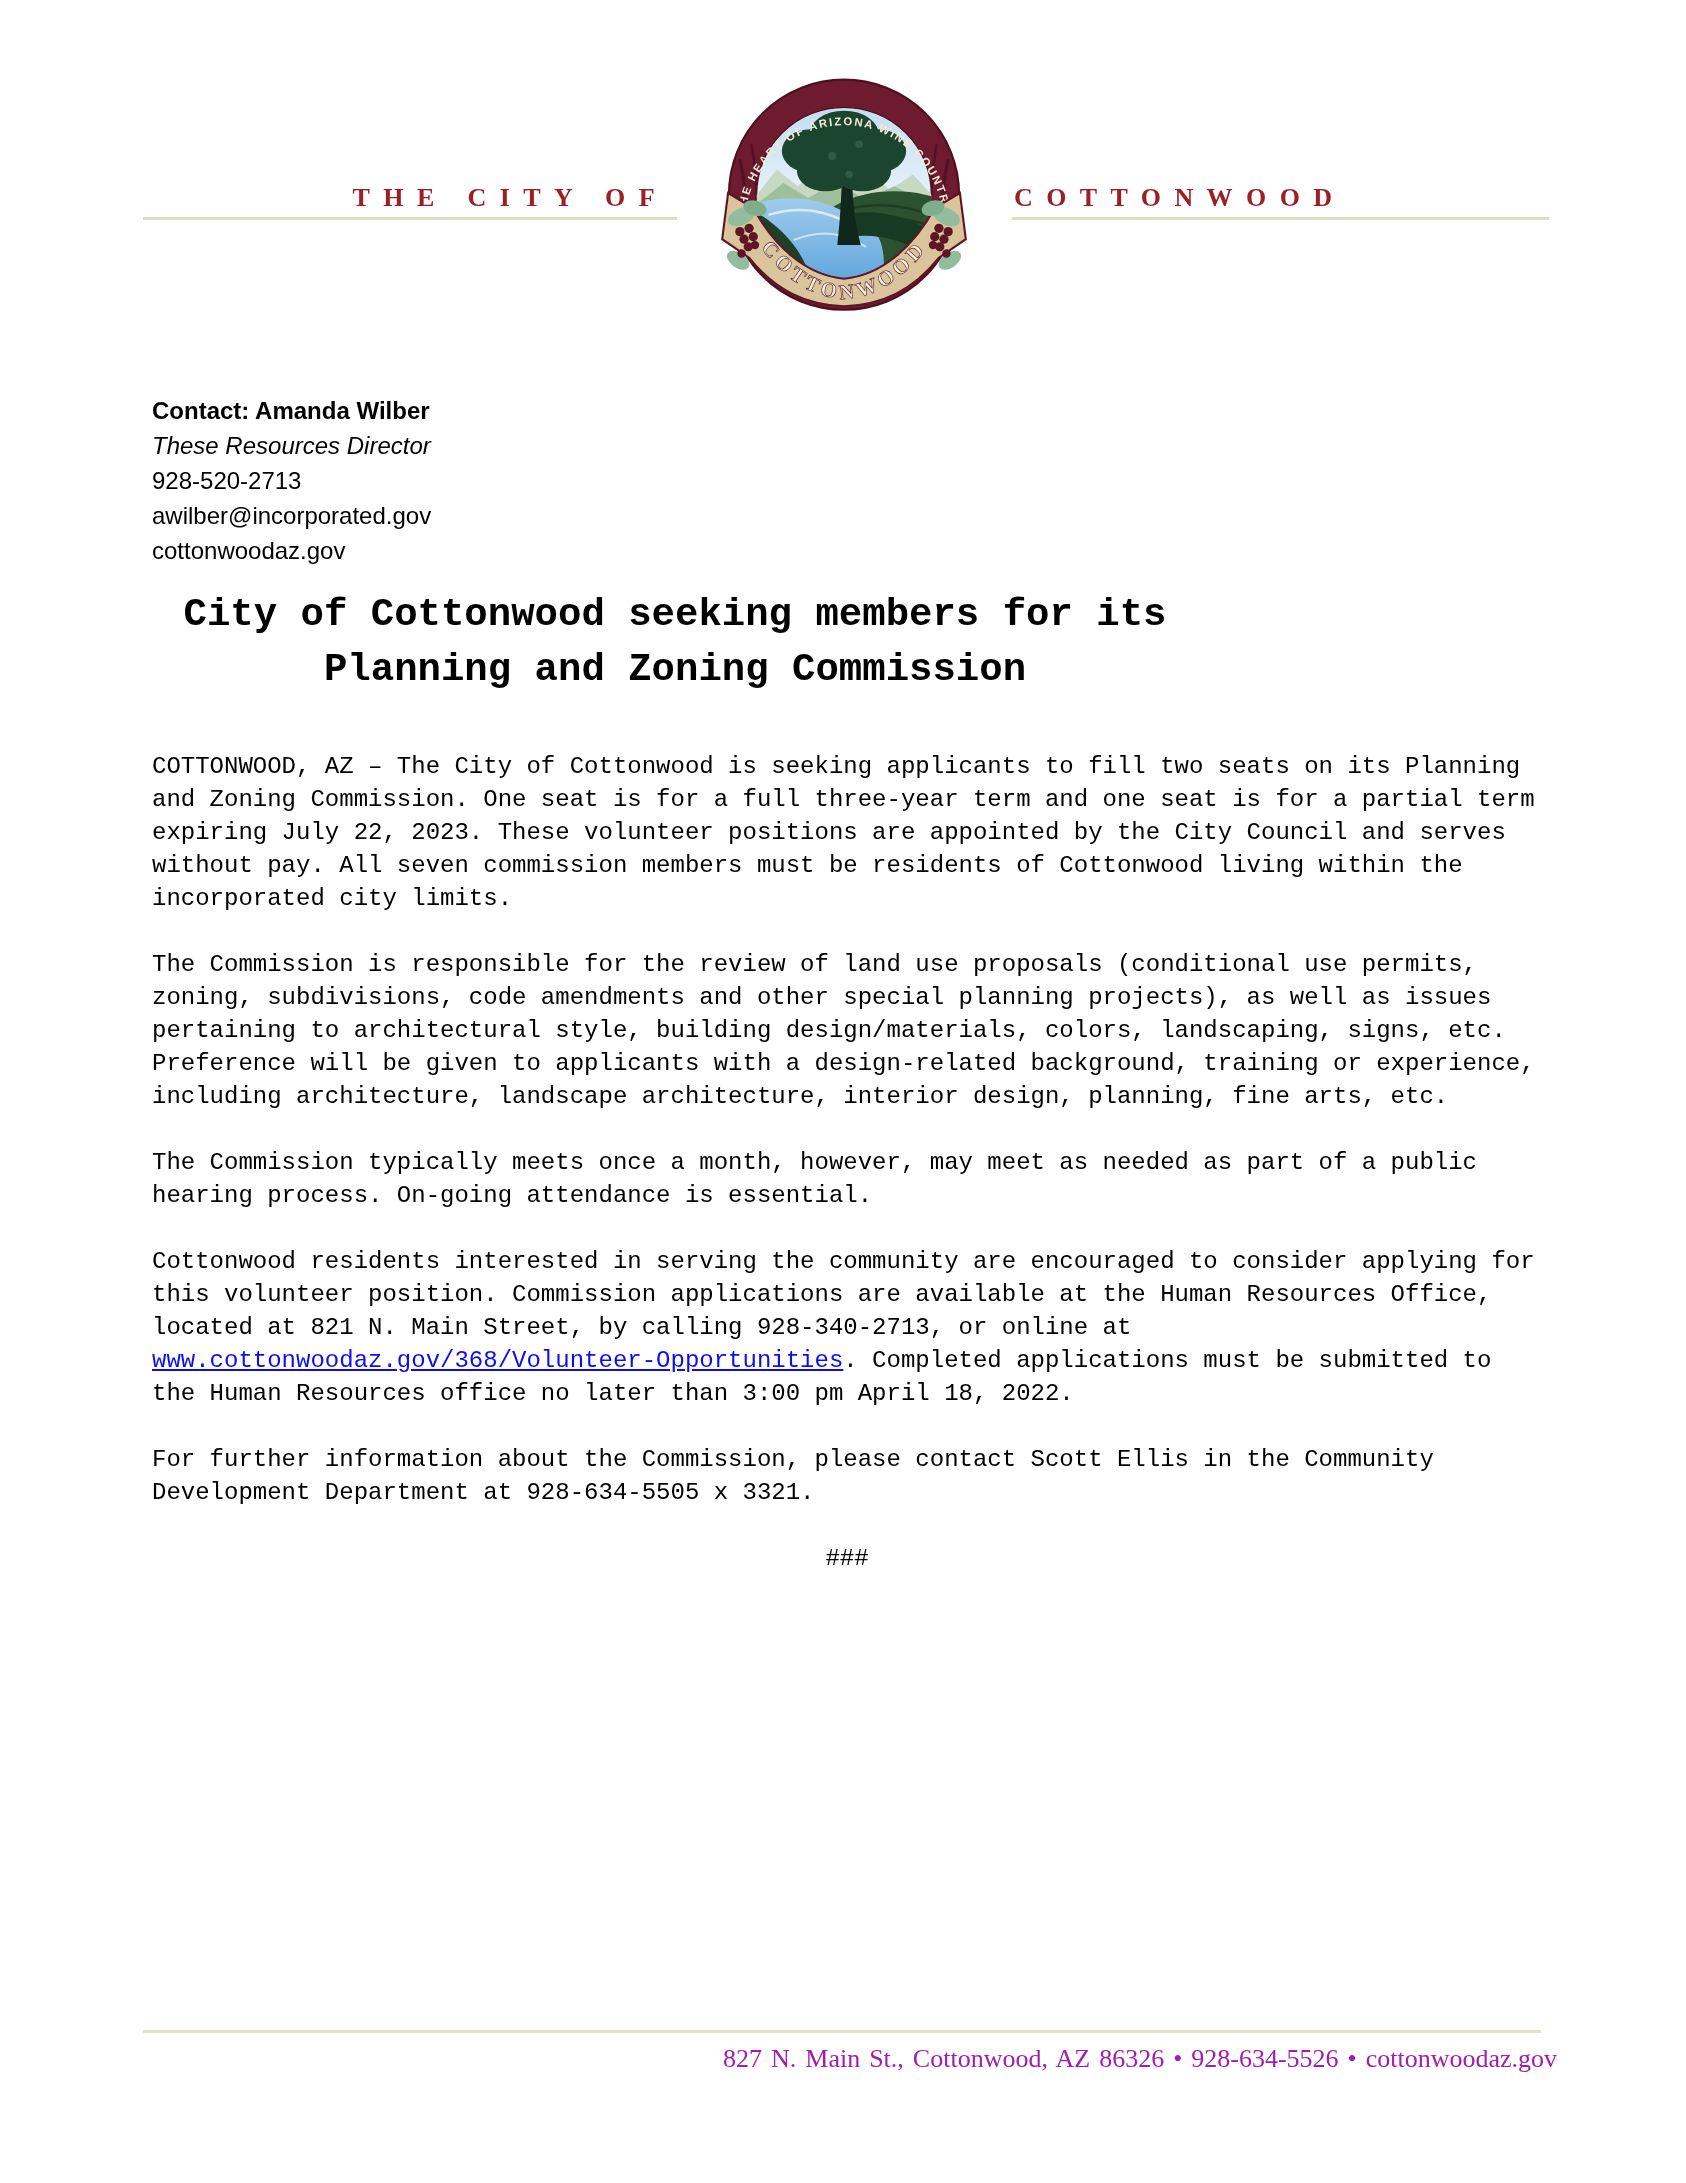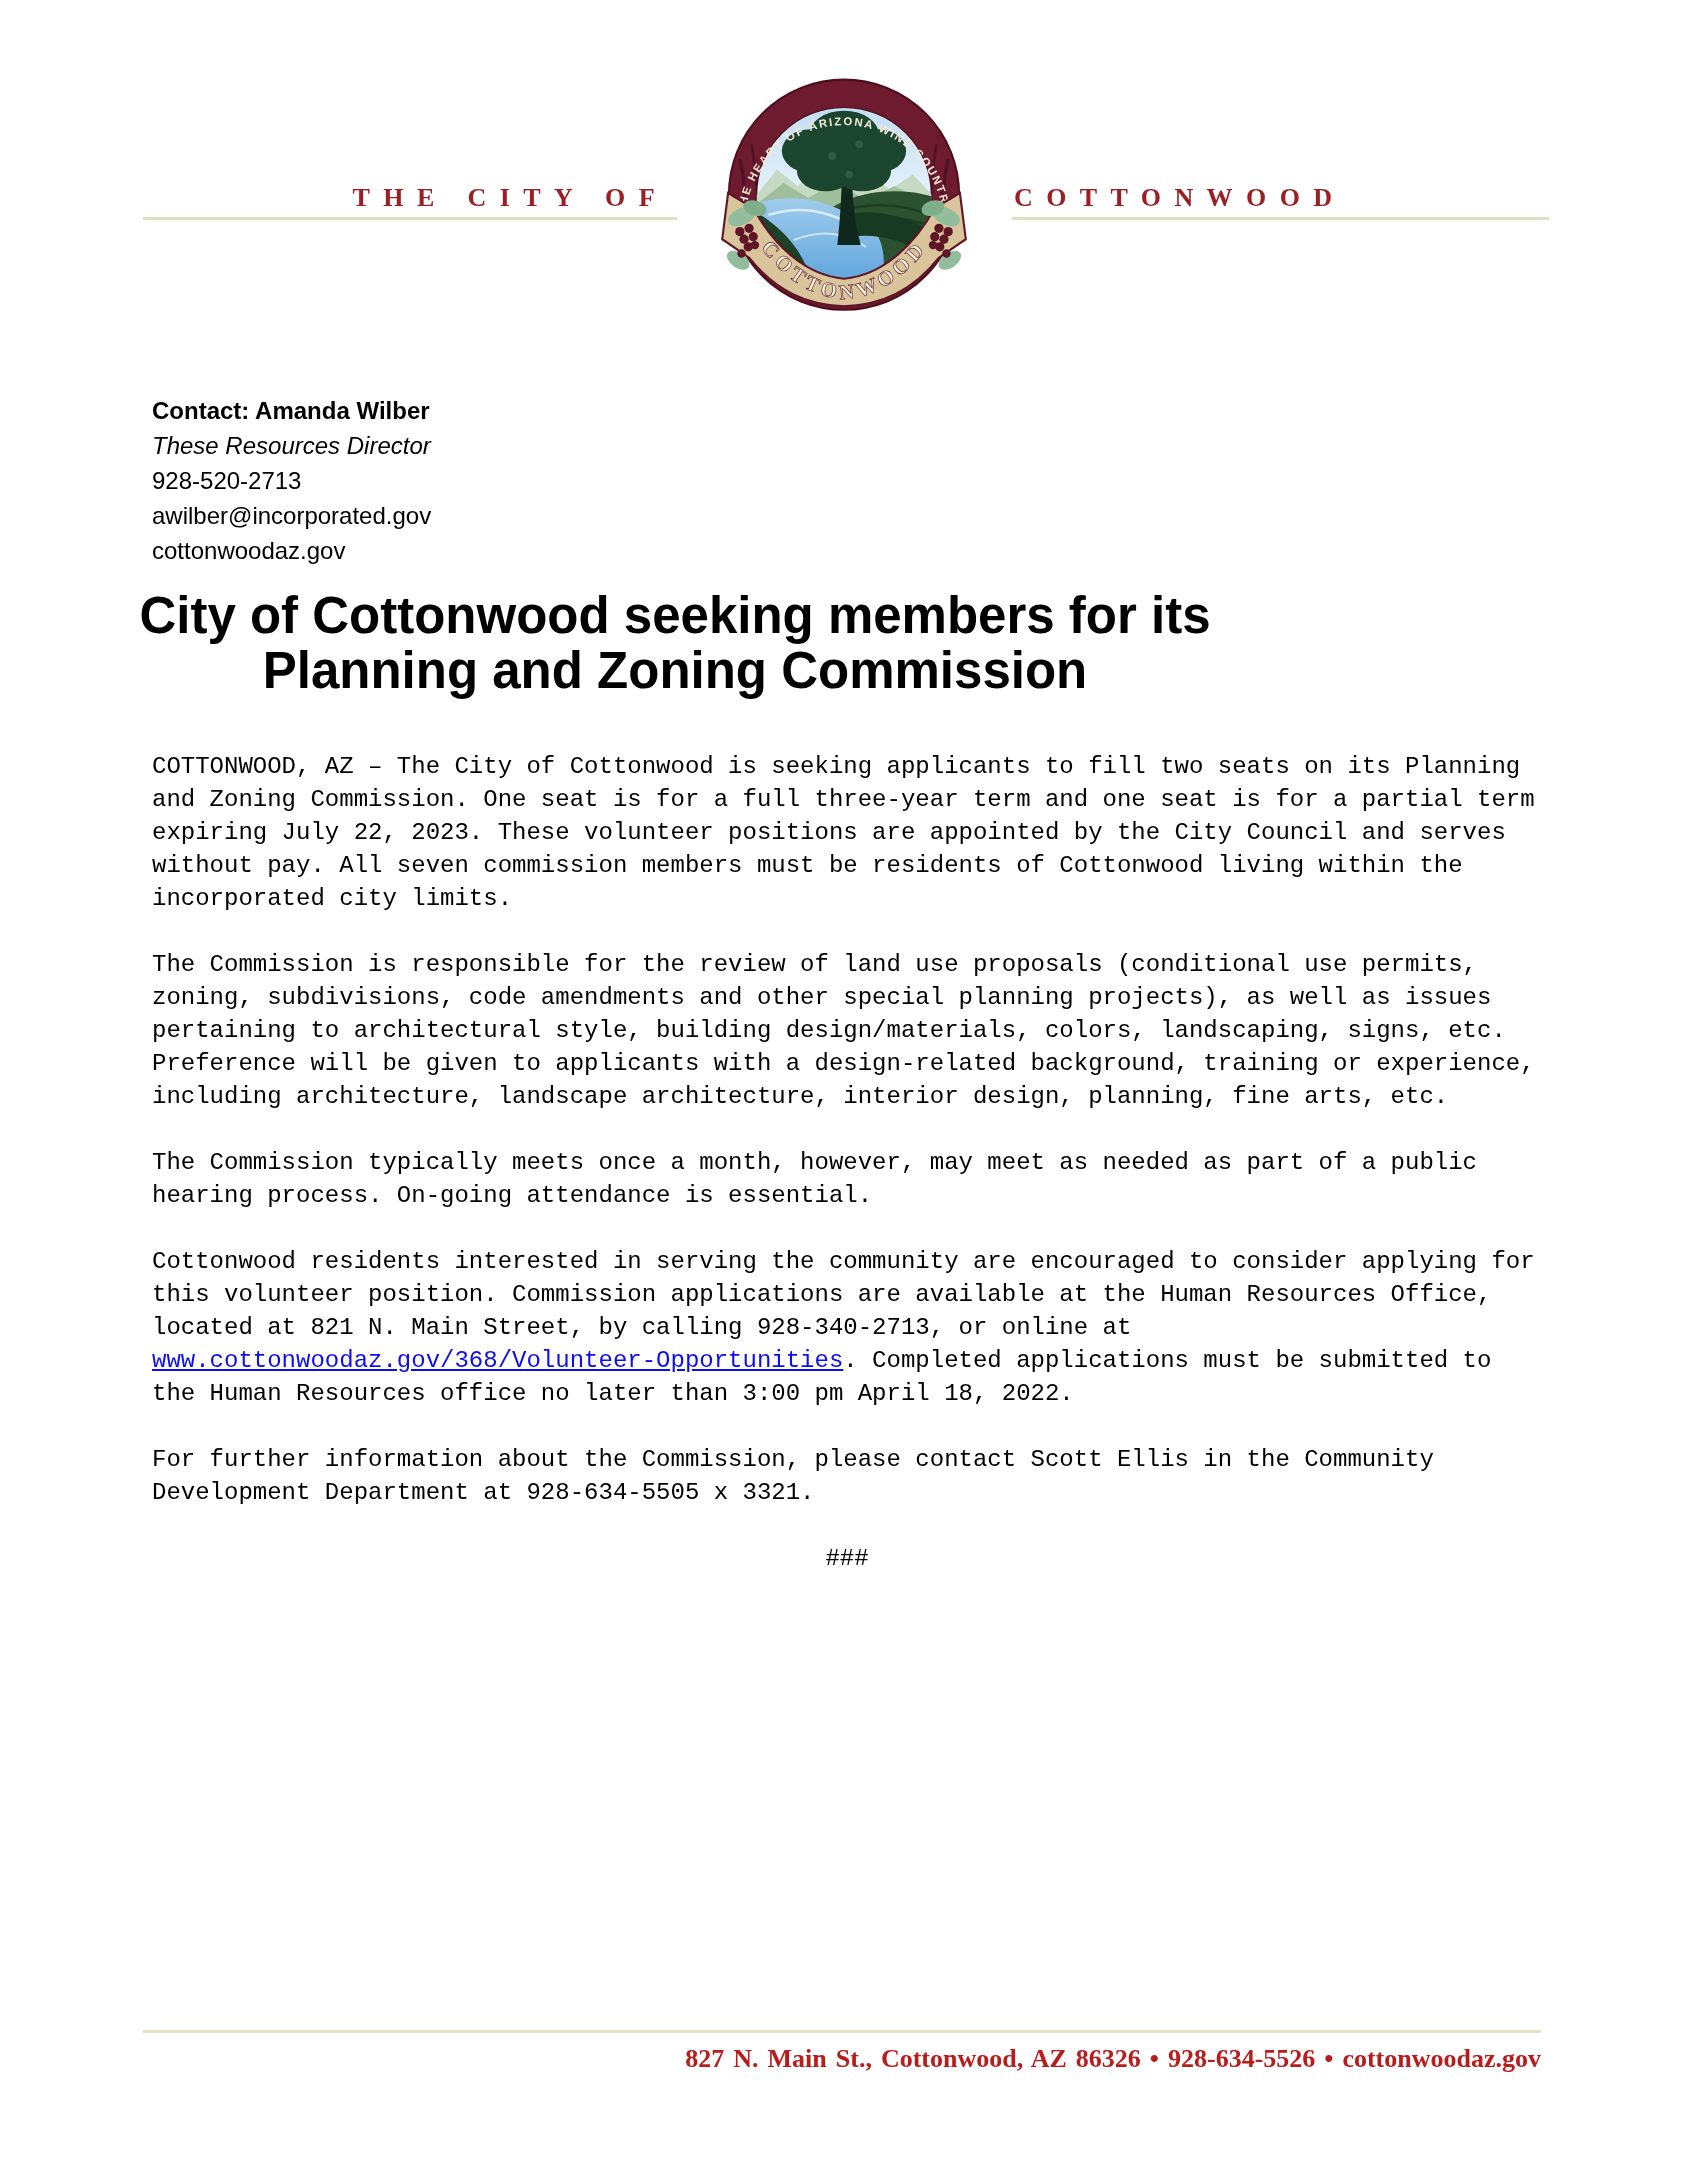--- a/index.html
+++ b/index.html
@@ -39,21 +39,21 @@
     font-size:24px;line-height:35px;
   }
   .contact-block{text-align:left;}
   .release-block{text-align:right;}
   .bold{font-weight:bold;}
   .italic{font-style:italic;}
 
   
   .doc-title{
     position:absolute;left:0;top:588px;width:1350px;
-    text-align:center;font-weight:bold;font-size:51px;line-height:55px;
+    text-align:center;font-weight:bold;font-size:39px;line-height:55px;font-family:Liberation Mono, monospace;
   }
 
   
   .body-copy{
     position:absolute;left:152px;top:750px;width:1390px;
     font-size:24px;line-height:33px;font-family:Liberation Mono, monospace;
   }
   .body-copy p{margin:0 0 33px 0;}
   .link{
     color:#0D0DEE;text-decoration:underline;cursor:pointer;
@@ -66,23 +66,23 @@
   .tagline{
     position:absolute;left:155px;top:1975px;
     font-family:"DejaVu Serif",serif;font-style:italic;
     font-size:39px;color:#7E2430;white-space:nowrap;
   }
   .footer-rule{
     position:absolute;left:143px;top:2030px;width:1398px;height:2.5px;
     background:#E4E3C6;
   }
   .footer-address{
-    position:absolute;right:146px;top:2044px;
+    position:absolute;right:130px;top:2044px;
     font-family:"Liberation Serif",serif;
-    font-size:26px;color:#b91c1c;white-space:nowrap;word-spacing:2.5px;font-weight:bold;
+    font-size:26px;color:#a21caf;white-space:nowrap;word-spacing:2.5px;
   }
 </style>
 </head>
 <body>
 
 <div class="page">
 
   <div class="brand-label brand-left">THE CITY OF</div>
   <div class="brand-rule rule-left"></div>
   <div class="brand-label brand-right">COTTONWOOD</div>

